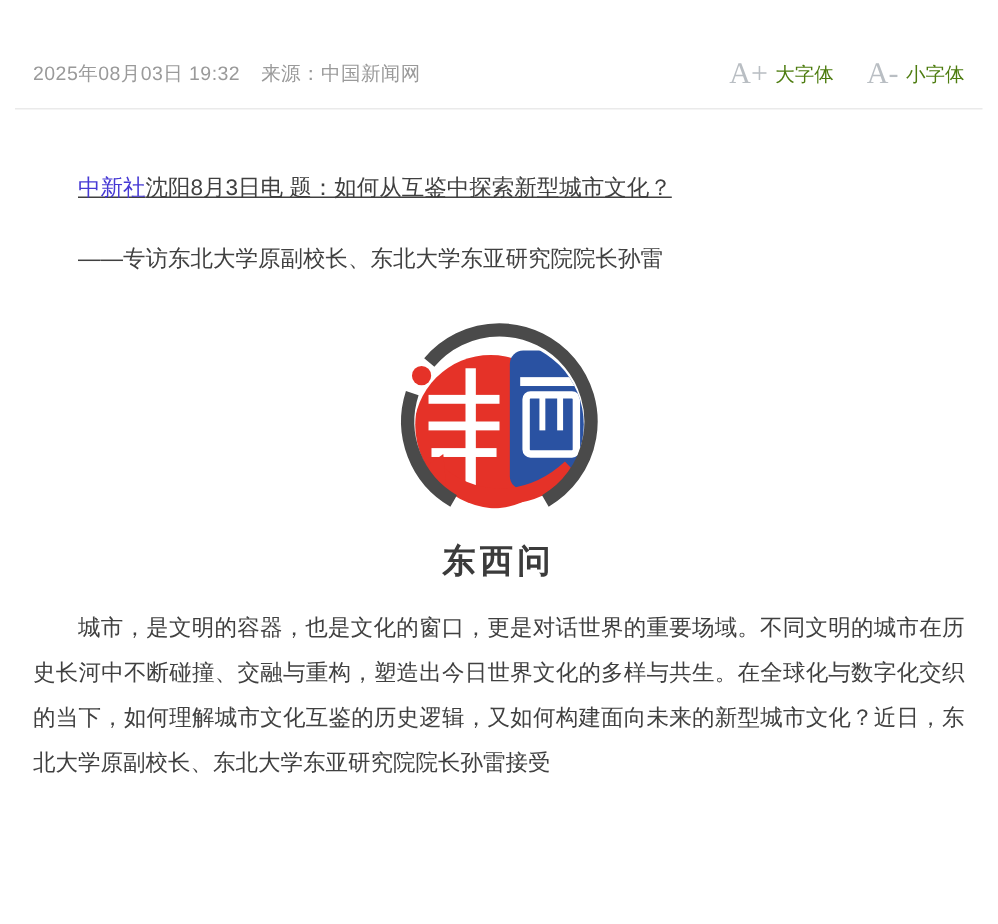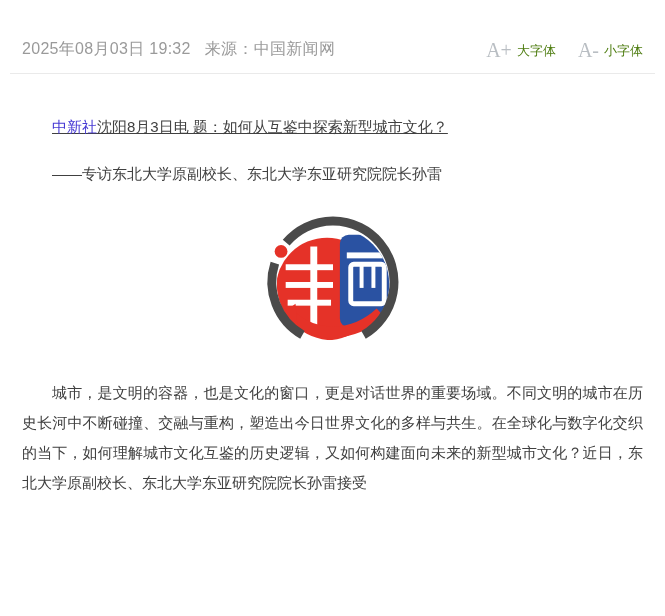--- a/index.html
+++ b/index.html
@@ -16,21 +16,21 @@
     color:#404040;
   }
   .page{padding:24px 22px 0 22px;}
   h1.title{
     font-size:30px;line-height:1.32;font-weight:bold;color:#1f1f1f;
     max-width:616px;letter-spacing:0.5px;
   }
   .meta-row{
     margin-top:15px;display:flex;justify-content:space-between;align-items:center;
   }
-  .meta-left{font-size:16px;color:#9a9a9a;letter-spacing:0.3px;}
+  .meta-left{font-size:13px;color:#9a9a9a;letter-spacing:0.3px;}
   .meta-left .dt{margin-right:14px;}
   .meta-left a{color:#9a9a9a;text-decoration:none;}
   .meta-right{display:flex;align-items:center;gap:22px;}
   .font-btn{display:flex;align-items:flex-end;gap:5px;cursor:pointer;}
   .fsym{font-size:20px;line-height:1;color:#b9bec3;font-family:"Liberation Serif","DejaVu Serif",serif;}
   .flabel{font-size:13px;color:#4d7c0f;}
   .divider{
     margin-top:13px;margin-left:-12px;margin-right:-12px;
     border-top:1px solid #eaeaea;
     box-shadow:0 3px 3px -2px rgba(0,0,0,0.05);
@@ -103,18 +103,19 @@
           <rect x="115" y="52" width="4" height="24" fill="#ffffff"></rect>
 
           <path d="M32,103 C58,127 96,127 124,101" fill="none" stroke="#e53228" stroke-width="11"></path>
           <polygon points="38,92 20,105 40,115" fill="#e53228"></polygon>
         </g>
 
         <path d="M107,123.7 A62,62 0 1 0 28.5,30.1" fill="none" stroke="#4a4a4a" stroke-width="9"></path>
         <path d="M17,50.8 A62,62 0 0 0 45,123.7" fill="none" stroke="#4a4a4a" stroke-width="9"></path>
         <circle cx="23.3" cy="39" r="6.5" fill="#e53228"></circle>
       </svg>
+      <figcaption class="logo-caption">东西问</figcaption>
     </figure>
 
     <p><span>城市，是文明的容器，也是文化的窗口，更是对话世界的重要场域。不同文明的城市在历史长河中不断碰撞、交融与重构，塑造出今日世界文化的多样与共生。在全球化与数字化交织的当下，如何理解城市文化互鉴的历史逻辑，又如何构建面向未来的新型城市文化？近日，东北大学原副校长、东北大学东亚研究院院长孙雷接受</span></p>
 
   </div>
 </div>
 
 </body></html>

